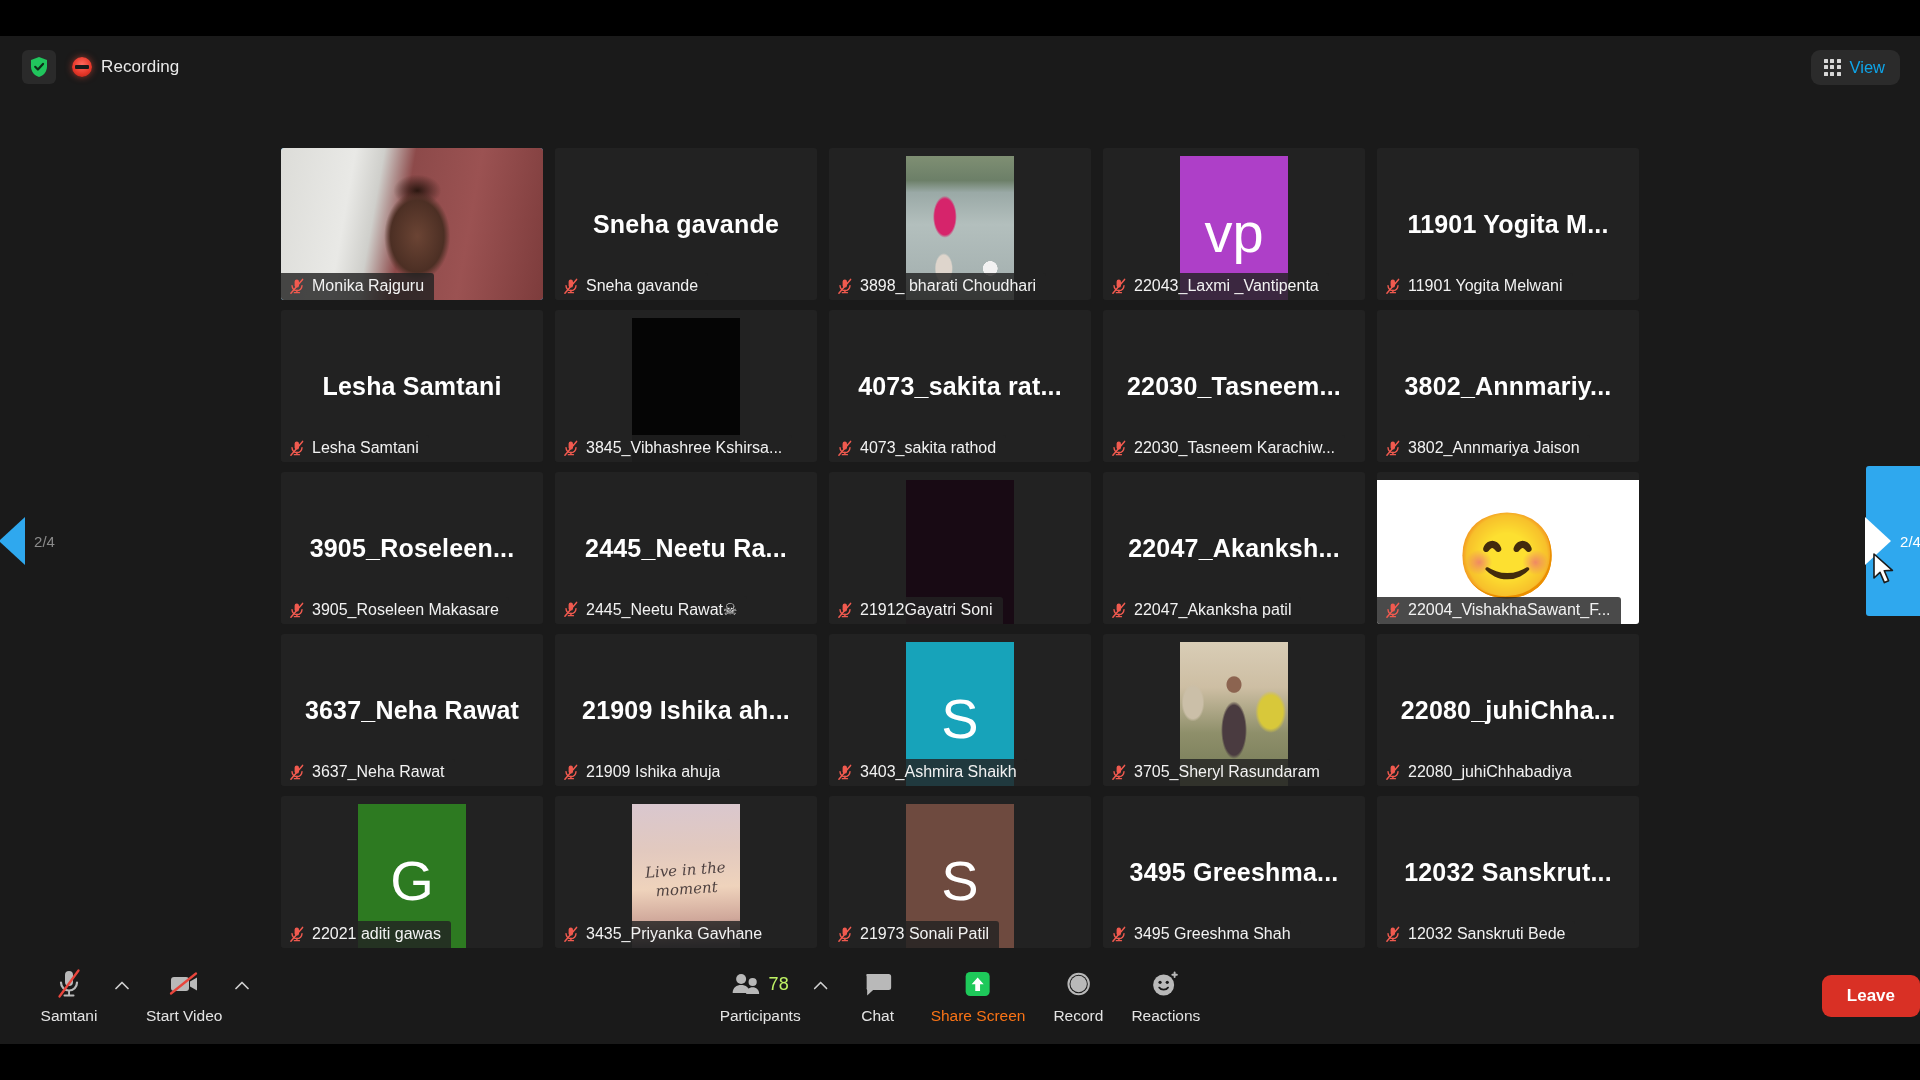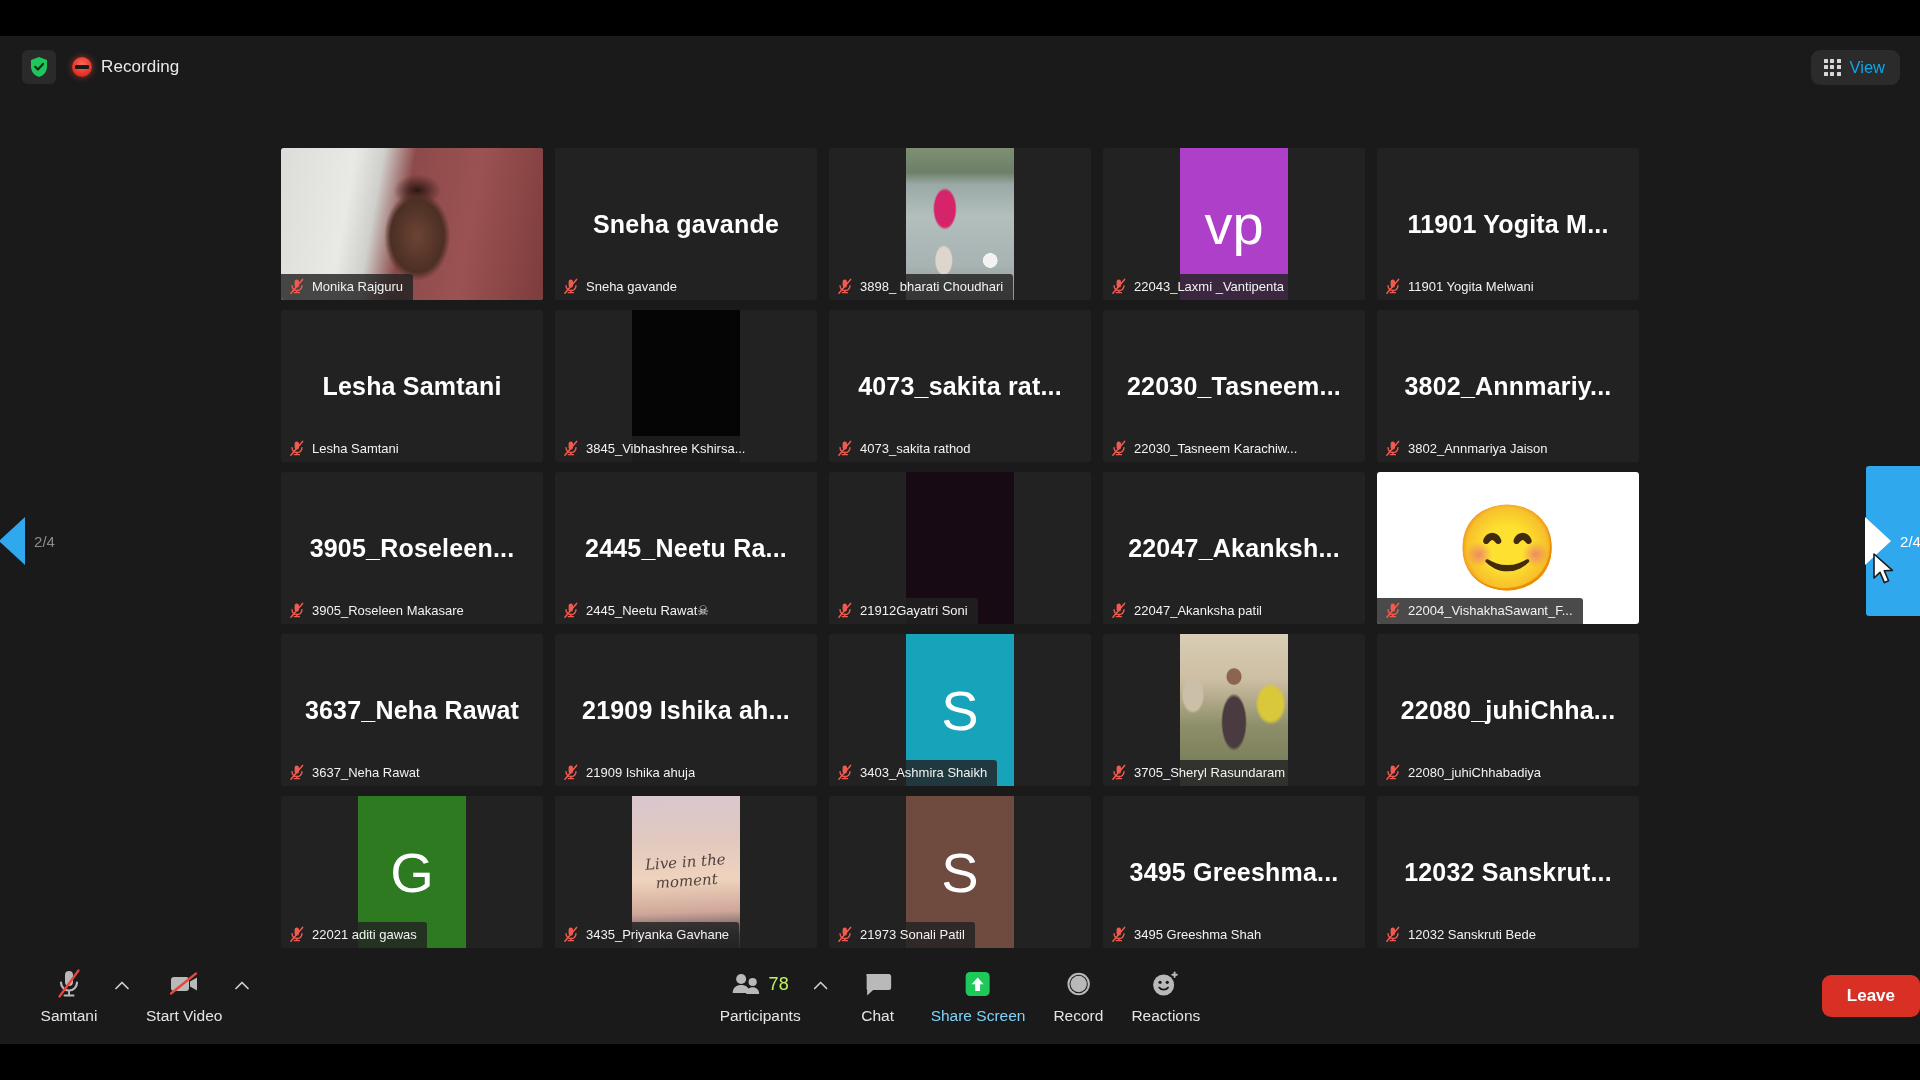--- a/index.html
+++ b/index.html
@@ -134,21 +134,21 @@
     font-size: 25px;
     font-weight: bold;
     letter-spacing: .2px;
     white-space: nowrap;
     overflow: hidden;
   }
 
   
   .tile-media {
     position: absolute;
-    left: 50%; top: 0;
+    left: 50%; top: 8px;
     transform: translateX(-50%);
     width: 108px; height: 152px;
     display: flex; align-items: center; justify-content: center;
     font-size: 56px; font-weight: 400; color: #ffffff;
     overflow: hidden;
   }
   .tile-video-full {
     position: absolute; inset: 0;
     overflow: hidden;
   }
@@ -159,21 +159,21 @@
     left: 0; bottom: 0;
     max-width: 100%;
     display: flex; align-items: center; gap: 7px;
     padding: 4px 10px 5px 8px;
     background: rgba(34,34,34,.82);
     border-radius: 0 3px 0 0;
     z-index: 3;
   }
   .tile-label .nm {
     color: #f2f2f2;
-    font-size: 13px;
+    font-size: 16px;
     white-space: nowrap;
     overflow: hidden;
     text-overflow: clip;
   }
   .mic-muted { flex: 0 0 auto; display: block; }
 
   
   .ph-monika {
     width:100%;height:100%;
     background:
@@ -239,21 +239,21 @@
     display: flex; flex-direction: column;
     align-items: center; justify-content: center;
     min-width: 86px;
     padding: 6px 10px;
     border-radius: 8px;
     cursor: pointer;
     gap: 6px;
   }
   .tb-icon { height: 34px; display: flex; align-items: center; justify-content: center; }
   .tb-text { font-size: 15.5px; color: #e4e4e4; white-space: nowrap; }
-  .tb-text.green { color: #7dd3fc; }
+  .tb-text.green { color: #f97316; }
   .caret {
     align-self: flex-start;
     margin: 14px 0 0 -4px;
     padding: 6px 7px;
     border-radius: 5px;
     cursor: pointer;
   }
   .caret svg { display:block; }
 
   .participants-icon { display:flex; align-items:center; gap:7px; }

